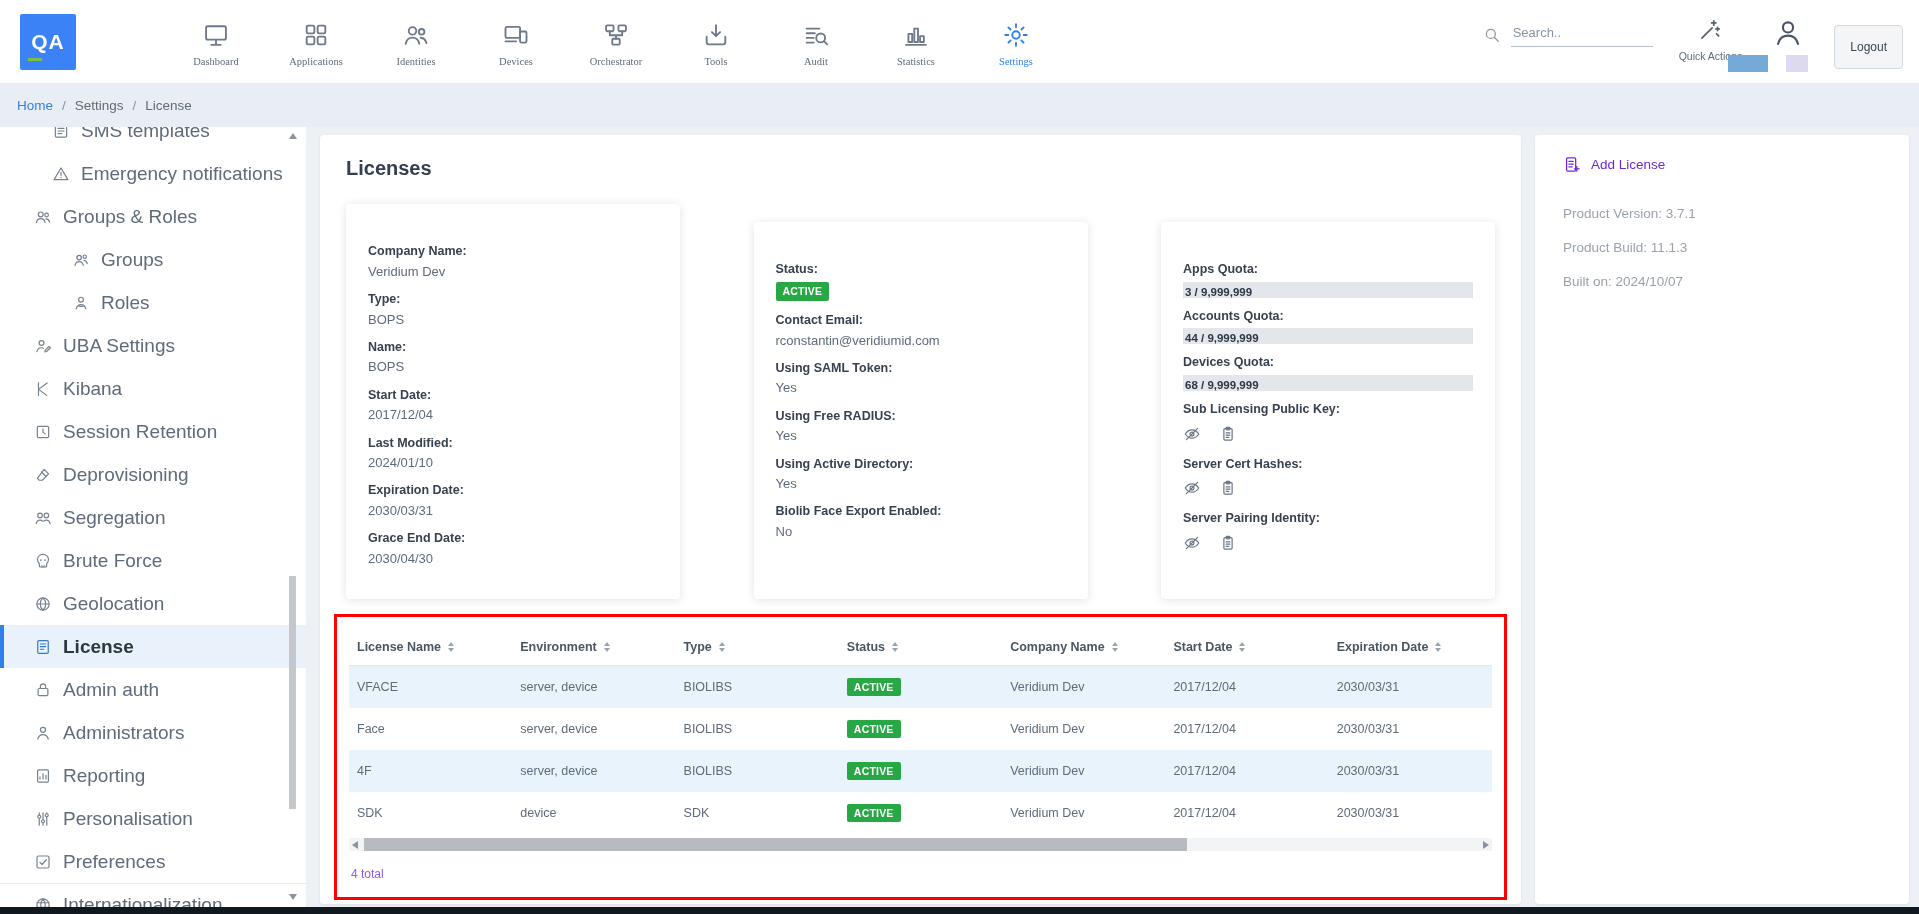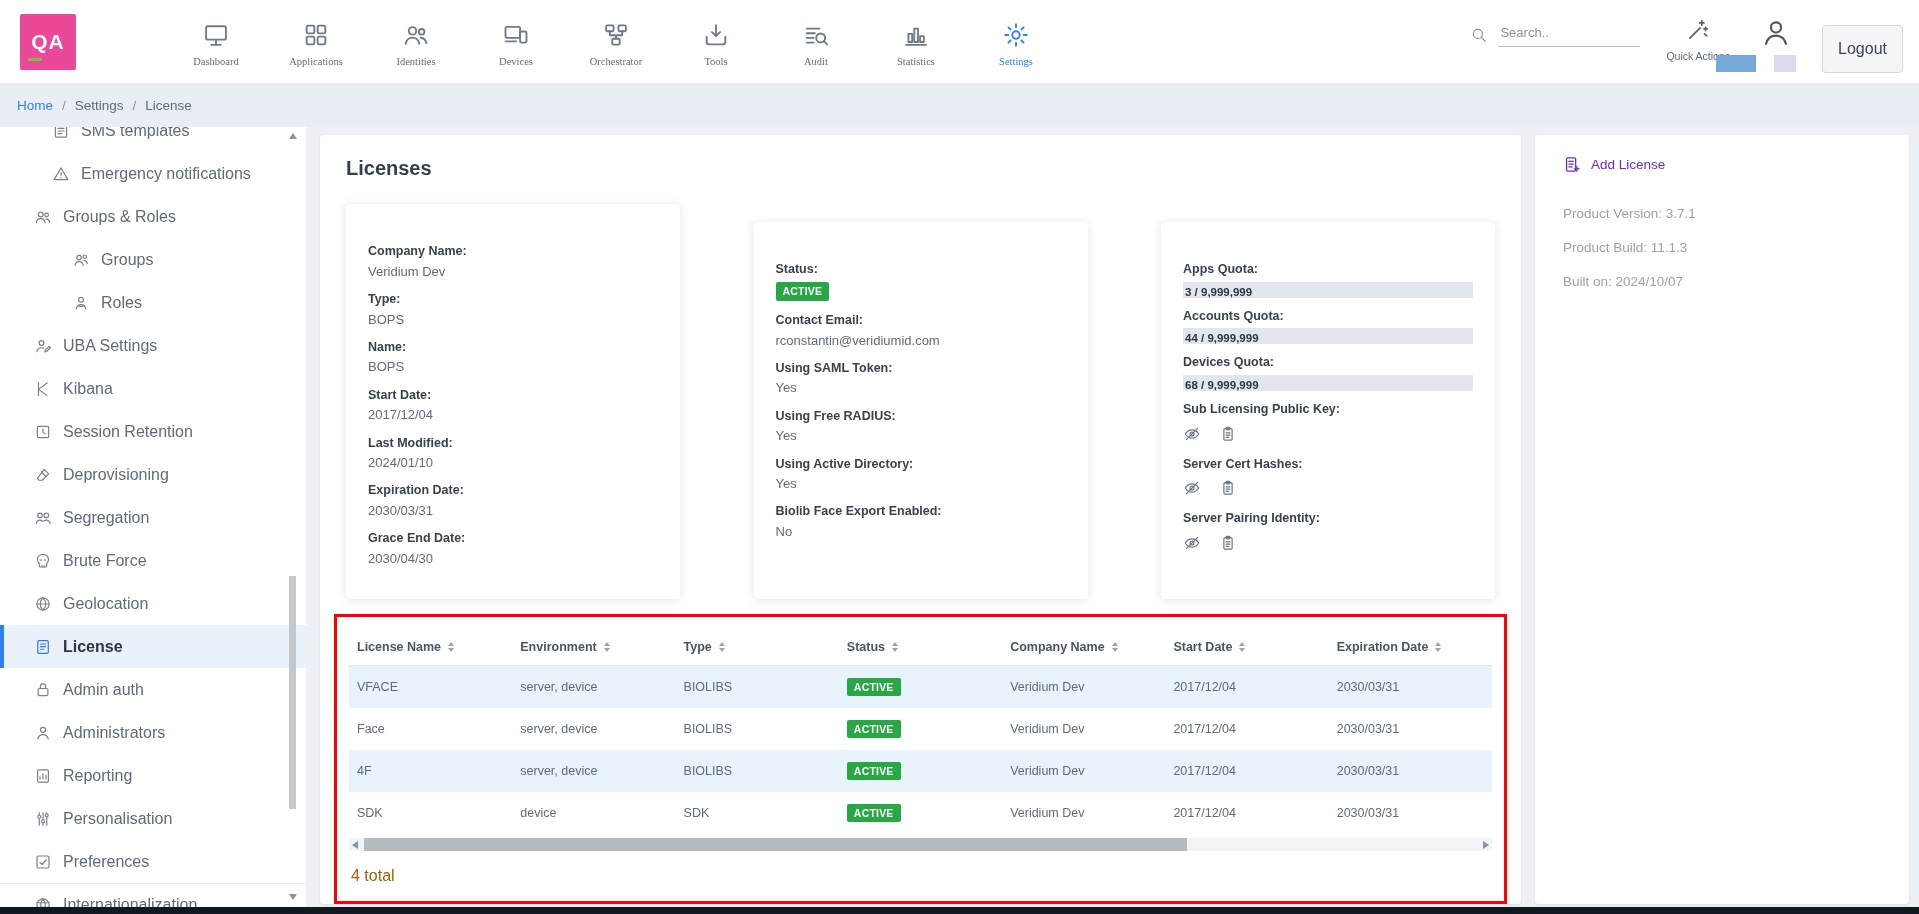--- a/index.html
+++ b/index.html
@@ -3,21 +3,21 @@
 <meta charset="utf-8">
 <style>
   * { margin:0; padding:0; box-sizing:border-box; }
   html,body { width:1919px; height:914px; }
   body { font-family:"Liberation Sans", sans-serif; background:#edf0f5; overflow:hidden; position:relative; color:#5f6b7a; }
   .ic { display:inline-block; line-height:0; }
   .ic svg { width:100%; height:100%; fill:none; stroke:currentColor; stroke-width:1.6; stroke-linecap:round; stroke-linejoin:round; }
 
   
   .topbar { height:84px; background:#fff; display:flex; align-items:center; padding:0 16px 0 20px; position:relative; z-index:3; border-bottom:1px solid #e7ebf0; }
-  .logo { width:56px; height:56px; background:#ec4899; color:#fff; display:flex; align-items:center; justify-content:center; font-weight:bold; font-size:21px; letter-spacing:1px; position:relative; border-radius:2px; }
+  .logo { width:56px; height:56px; background:#3b82f6; color:#fff; display:flex; align-items:center; justify-content:center; font-weight:bold; font-size:21px; letter-spacing:1px; position:relative; border-radius:2px; }
   .logo .accent { position:absolute; left:8px; bottom:9px; width:14px; height:3px; background:#7ac143; }
   .nav { display:flex; margin-left:90px; }
   .nav-item { width:100px; display:flex; flex-direction:column; align-items:center; gap:7px; color:#606c7c; cursor:pointer; padding-top:4px; }
   .nav-item .ic { width:28px; height:28px; color:#6e7a8a; }
   .nav-item .lbl { font-size:10.5px;font-family:Liberation Serif, serif; }
   .nav-item.active { color:#2f80ed; }
   .nav-item.active .ic { color:#2f80ed; }
   .topbar-right { margin-left:auto; display:flex; align-items:flex-start; gap:26px; padding-top:6px; }
   .search { display:flex; align-items:center; gap:10px; margin-top:6px; }
   .search .ic { width:18px; height:18px; color:#8a93a3; }
@@ -25,35 +25,35 @@
   .search input::placeholder { color:#8a93a3; }
   .quick-actions { display:flex; flex-direction:column; align-items:center; gap:7px; color:#5f6b7a; cursor:pointer; }
   .quick-actions .ic { width:26px; height:26px; color:#58626f; }
   .quick-actions .lbl { font-size:10.5px; }
   .avatar-block { display:flex; flex-direction:column; align-items:center; }
   .avatar-block .ic { width:32px; height:32px; color:#4a5568; cursor:pointer; }
   .flags { display:flex; gap:18px; margin-top:6px; align-items:center; margin-left:-40px; }
   .flag { display:inline-block; height:17px; cursor:pointer; }
   .flag-blue { width:40px; background:#74a9d8; }
   .flag-light { width:22px; background:#dcd9f1; }
-  .logout { margin-top:8px; padding:14px 15px; background:#f3f5f7; border:1px solid #d4d9e0; border-radius:4px; font-size:16px; color:#3c4654; cursor:pointer; font-family:"Liberation Sans", sans-serif; }
+  .logout { margin-top:8px; padding:14px 15px; background:#f3f5f7; border:1px solid #d4d9e0; border-radius:4px; font-size:12px; color:#3c4654; cursor:pointer; font-family:"Liberation Sans", sans-serif; }
 
   
   .breadcrumb { height:43px; background:#e9eef5; display:flex; align-items:center; padding:0 17px; font-size:13.5px; gap:9px; }
   .crumb-link { color:#2f80ed; cursor:pointer; }
   .crumb { color:#5f6b7a; }
   .crumb-sep { color:#8a93a3; }
 
   
   .content { display:flex; height:787px; align-items:stretch; }
 
   
   .sidebar { width:306px; background:#fff; position:relative; overflow:hidden; flex:none; }
   .side-menu { margin-top:-18px; }
-  .side-item { height:43px; display:flex; align-items:center; gap:11px; padding-left:34px; font-size:16px; color:#5f6b7a; cursor:pointer; position:relative; }
+  .side-item { height:43px; display:flex; align-items:center; gap:11px; padding-left:34px; font-size:19px; color:#5f6b7a; cursor:pointer; position:relative; }
   .side-item .ic { width:18px; height:18px; color:#77818f; flex:none; }
   .side-item.ind1 { padding-left:52px; }
   .side-item.ind2 { padding-left:72px; }
   .side-item.active { background:#e9f2fb; color:#2c3645; font-weight:bold; }
   .side-item.active::before { content:""; position:absolute; left:0; top:0; bottom:0; width:4px; background:#2f80ed; }
   .side-item.active .ic { color:#3a78c9; }
   .side-item:last-child { border-top:1px solid #e7ebf0; }
   .vscroll { position:absolute; top:0; bottom:0; right:9px; width:8px; }
   .vthumb { position:absolute; top:449px; height:233px; width:7px; background:#c4c8cd; cursor:pointer; }
   .varr { position:absolute; left:0; width:0; height:0; border-left:4px solid transparent; border-right:4px solid transparent; cursor:pointer; }
@@ -86,21 +86,21 @@
   .sort i { display:block; width:0; height:0; border-left:3.5px solid transparent; border-right:3.5px solid transparent; }
   .sort .up { border-bottom:4px solid #9aa3b0; margin-bottom:2px; }
   .sort .down { border-top:4px solid #9aa3b0; }
   tbody td { padding:12px 8px; }
   tbody tr:nth-child(odd) { background:#e9f3fb; }
   .hscroll { position:relative; height:13px; background:#f3f4f5; margin-top:4px; }
   .h-arr { position:absolute; top:2.5px; width:0; height:0; border-top:4px solid transparent; border-bottom:4px solid transparent; cursor:pointer; }
   .h-arr.left { left:3px; border-right:6px solid #8a93a0; }
   .h-arr.right { right:3px; border-left:6px solid #8a93a0; }
   .h-thumb { position:absolute; left:15px; top:0; height:13px; width:72%; background:#b7bbc0; cursor:pointer; }
-  .total { font-size:16px; color:#a16207; margin:16px 0 8px 2px; }
+  .total { font-size:12px; color:#8b5cf6; margin:16px 0 8px 2px; }
 
   
   .right-panel { width:374px; flex:none; background:#fff; margin:8px 10px 10px 0; border-radius:4px; padding:20px 28px; box-shadow:0 1px 3px rgba(30,45,70,.08); }
   .add-license { display:flex; align-items:center; gap:9px; color:#6d28d9; font-size:13.5px; cursor:pointer; }
   .add-license .ic { width:19px; height:19px; }
   .product-info { margin-top:32px; }
   .info-line { font-size:13.5px; color:#9aa2ac; margin-bottom:19px; }
 
   .bottom-strip { position:fixed; left:0; right:0; bottom:0; height:7px; background:#101820; z-index:10; }
 </style>

